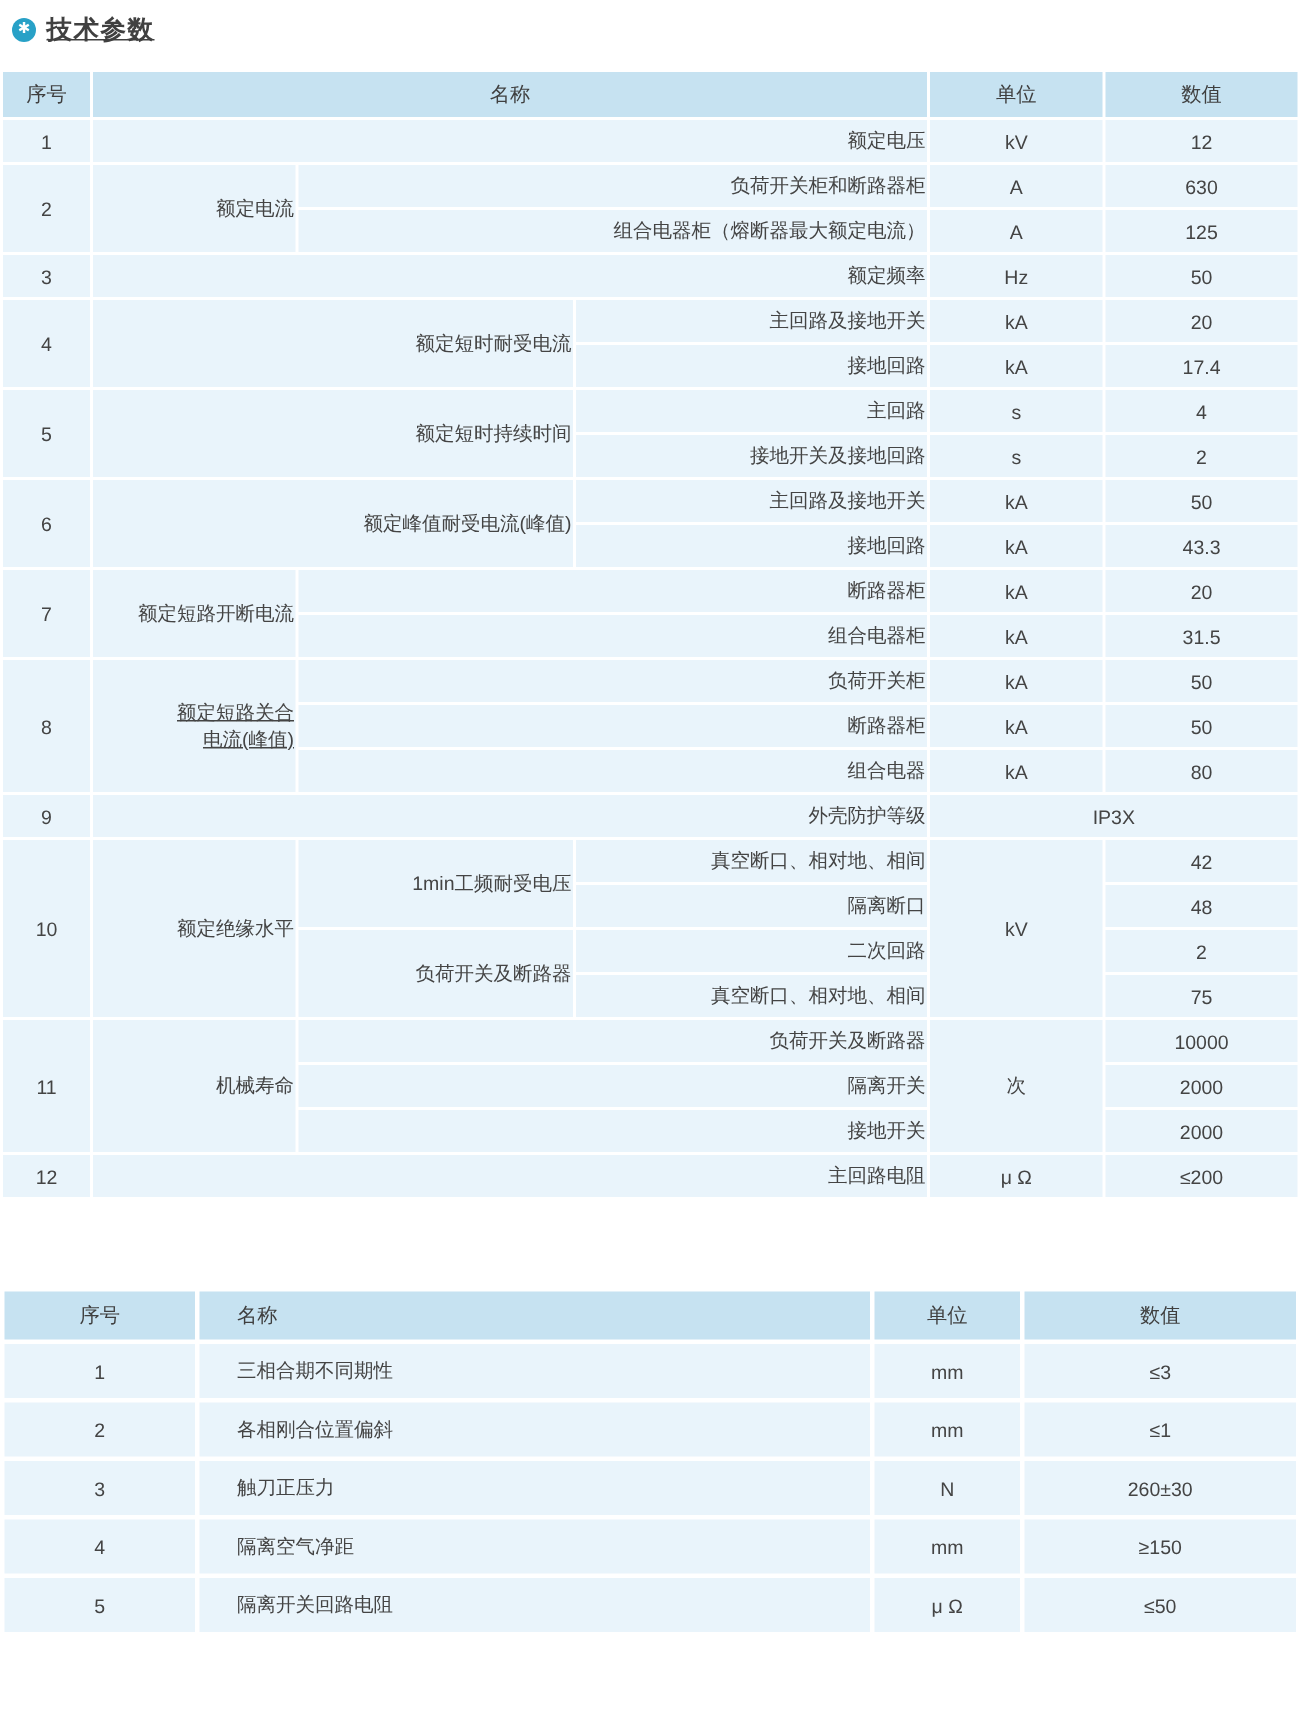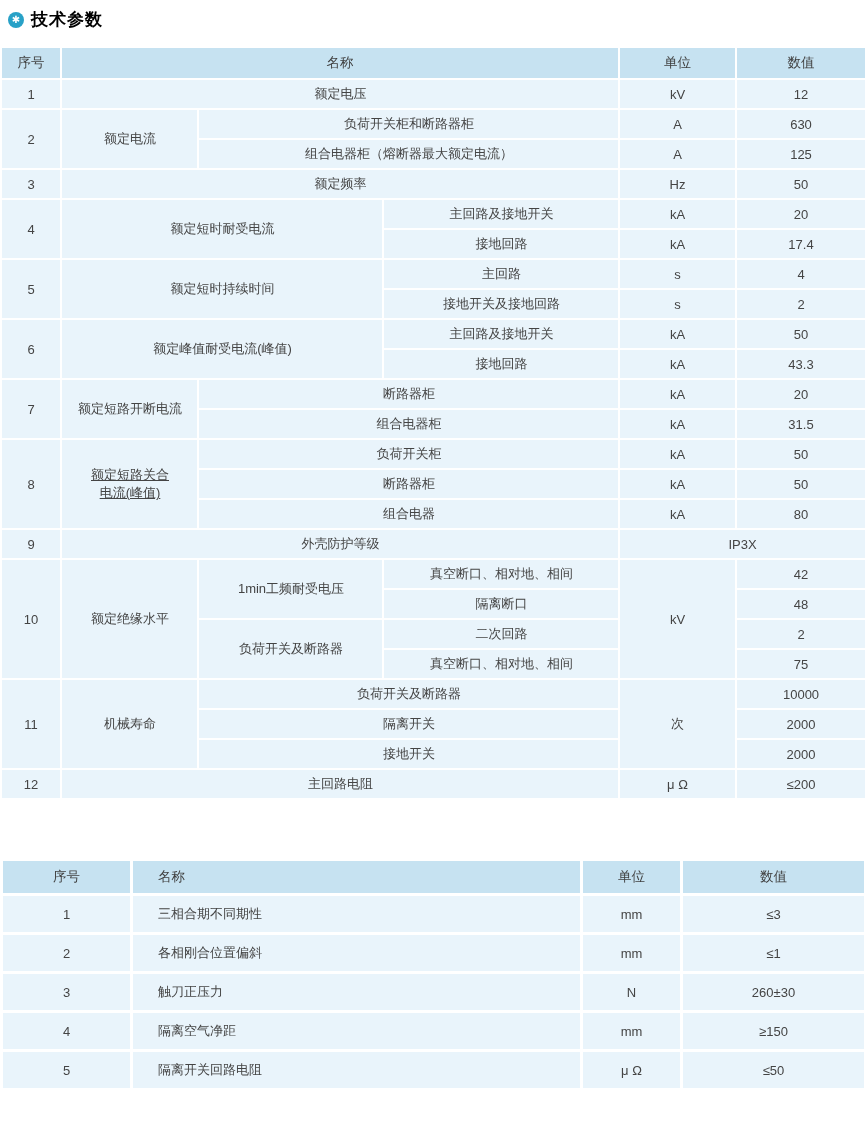--- a/index.html
+++ b/index.html
@@ -10,38 +10,38 @@
   }
   .page { padding-top:6px; }
 
   .section-header { display:flex; align-items:center; gap:7px; margin:2px 0 15px 8px; }
   .badge {
     width:16px; height:16px; border-radius:50%;
     background:#28a1c7; color:#ffffff;
     display:flex; align-items:center; justify-content:center;
     font-size:10px; line-height:1;
   }
-  .section-title { color:#000000; font-size:17px; font-weight:bold; letter-spacing:1px; }
+  .section-title { color:#404040; font-size:17px; font-weight:bold; letter-spacing:1px;text-decoration:underline; }
 
   .tbl-title { font-size:13.5px; font-weight:600; color:#333333; margin:0 0 6px 4px; }
   .gap { height:58px; }
 
   table { border-collapse:separate; width:867px; table-layout:fixed; }
   .t1 { border-spacing:2px; }
   .t2 { border-spacing:3px; }
   th {
     background:#c6e2f1; font-weight:normal; font-size:13.5px;
     color:#3f3f3f; text-align:center;margin-top:28px;
   }
   td { background:#e9f4fb; font-size:13px; text-align:center; color:#444444; }
   .t1 th { height:28px; }
   .t1 td { height:26px; }
   .t2 th { height:30px; }
   .t2 td { height:34px; }
-  td.name { text-align:center; padding-left:2px; }
+  td.name { text-align:right; padding-left:2px; }
   .t2 td.name, .t2 th.name { text-align:left; padding-left:25px; }
   .wrap2 { white-space:pre-line; line-height:1.35;text-decoration:underline; }
 </style>
 </head>
 <body>
 
 <div class="page">
 
   <div class="section-header">
     <span class="badge">✱</span>

